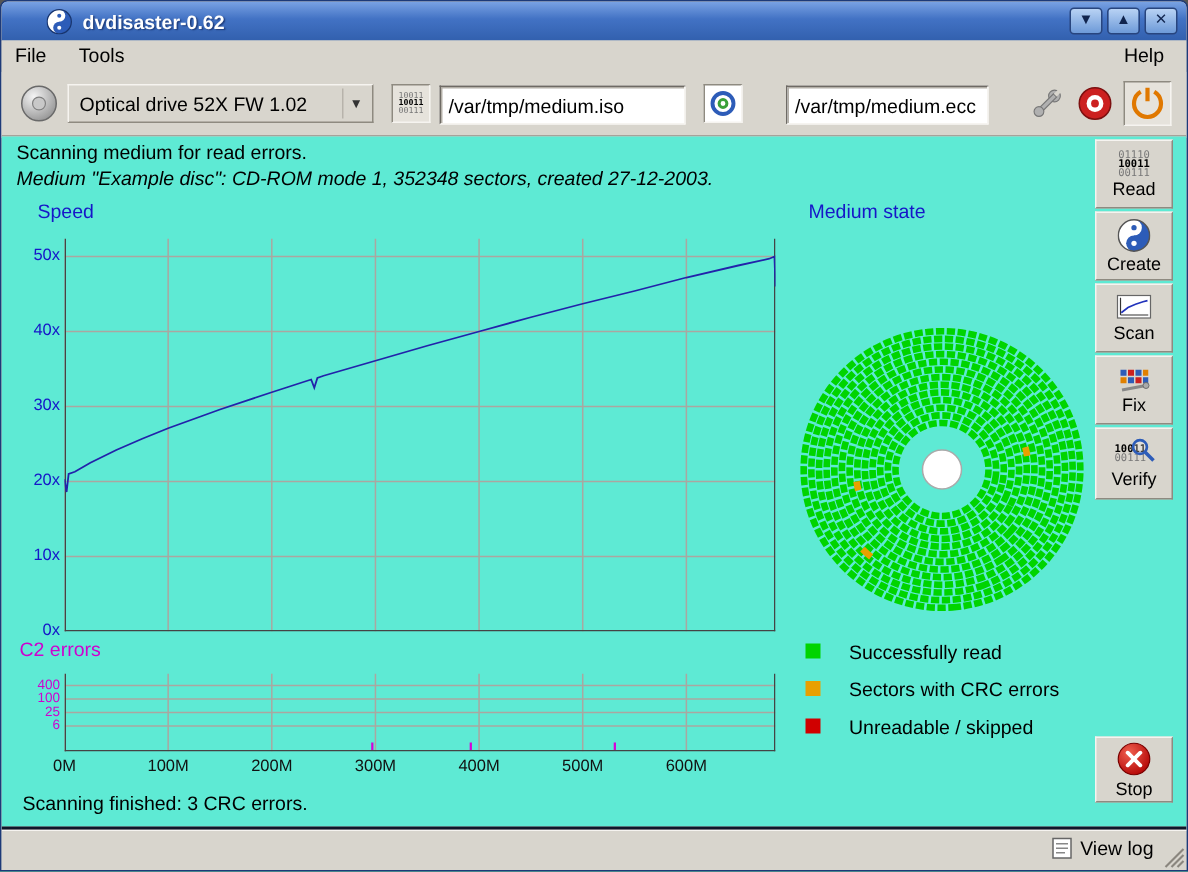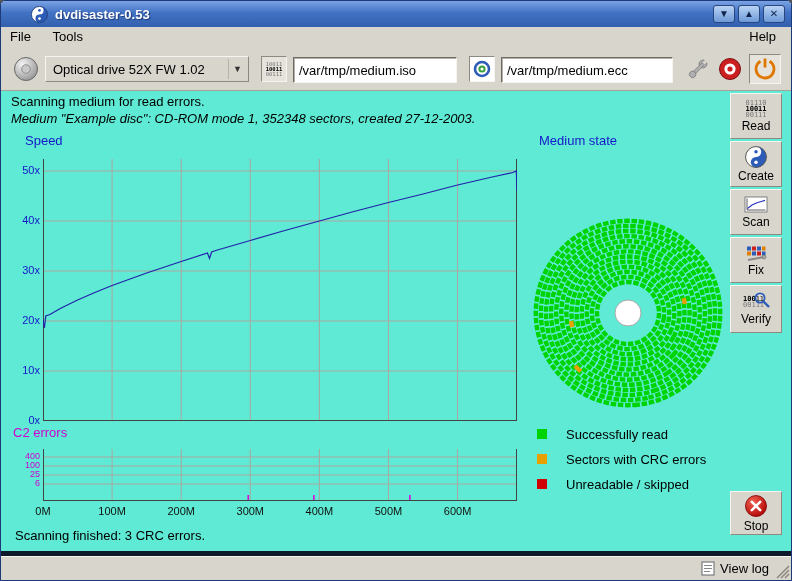--- a/index.html
+++ b/index.html
@@ -51,40 +51,40 @@
   
   .side-btn{position:absolute;left:729px;width:52px;height:46px;background:#d8d5cd;border:1px solid;
     border-color:#f6f4f0 #8e8a80 #8e8a80 #f6f4f0;display:flex;flex-direction:column;align-items:center;
     justify-content:center;gap:1px;}
   .side-btn-label{font-size:12px;}
   .vicon{position:relative;width:26px;height:18px;}
   .vicon .bin-icon{position:absolute;left:0;top:3px;}
   .vicon svg{position:absolute;right:-2px;top:-2px;}
   
   .statusbar{position:absolute;left:0;right:0;bottom:0;height:29px;background:#d8d5cd;
-    border-top:5px solid #0f172a;box-shadow:inset 0 1px 0 #f6f4f0;}
+    border-top:2px solid #0f172a;box-shadow:inset 0 1px 0 #f6f4f0;}
   .viewlog{position:absolute;right:22px;top:5px;display:flex;align-items:center;gap:5px;font-size:13px;}
   .grip{position:absolute;right:1px;bottom:1px;}
 </style>
 </head>
 <body>
 
 <div class="window">
 
   <div class="titlebar">
     <svg class="title-icon" viewBox="-10 -10 20 20">
       <circle r="9.5" fill="#fff"></circle>
       <path d="M0,-9.5 A9.5,9.5 0 0 1 0,9.5 Z" fill="#2d5cb8"></path>
       <circle cy="-4.75" r="4.75" fill="#fff"></circle>
       <circle cy="4.75" r="4.75" fill="#2d5cb8"></circle>
       <circle cy="-4.75" r="1.6" fill="#2d5cb8"></circle>
       <circle cy="4.75" r="1.6" fill="#fff"></circle>
       <circle r="9.5" fill="none" stroke="#17346e" stroke-width="1"></circle>
     </svg>
-    <span class="title-text">dvdisaster-0.53</span>
+    <span class="title-text">dvdisaster-0.62</span>
     <div class="win-btns">
       <div class="win-btn">▼</div>
       <div class="win-btn">▲</div>
       <div class="win-btn">✕</div>
     </div>
   </div>
 
   <div class="menubar">
     <span class="menu-item">File</span>
     <span class="menu-item">Tools</span>
@@ -114,21 +114,21 @@
       </div>
     </div>
     <input class="entry" style="left: 292px; width: 164px;" value="/var/tmp/medium.iso">
 
     <div class="tb frame-in" style="left:468px;top:9px;width:26px;height:26px;background:#fff">
       <svg width="20" height="20" viewBox="-10 -10 20 20">
         <circle r="7" fill="none" stroke="#2d5cb8" stroke-width="2.6"></circle>
         <circle r="2.6" fill="none" stroke="#3aa03a" stroke-width="2"></circle>
       </svg>
     </div>
-    <input class="entry" style="left: 500px; width: 172px;" value="/var/tmp/medium.ecc">
+    <input class="entry" style="left: 523px; width: 135px;" value="/var/tmp/medium.ecc">
 
     <svg class="tb" style="left:684px;top:9px" width="26" height="26" viewBox="0 0 24 24">
       <g transform="rotate(45 12 12)">
         <circle cx="12" cy="5.5" r="3.6" fill="#b0b0b0" stroke="#777" stroke-width="0.7"></circle>
         <rect x="10.6" y="5" width="2.8" height="13.5" fill="#b0b0b0" stroke="#777" stroke-width="0.7"></rect>
         <circle cx="12" cy="19" r="3" fill="#b0b0b0" stroke="#777" stroke-width="0.7"></circle>
         <rect x="10.8" y="0.6" width="2.4" height="4.2" fill="#d8d5cd"></rect>
       </g>
     </svg>
 

